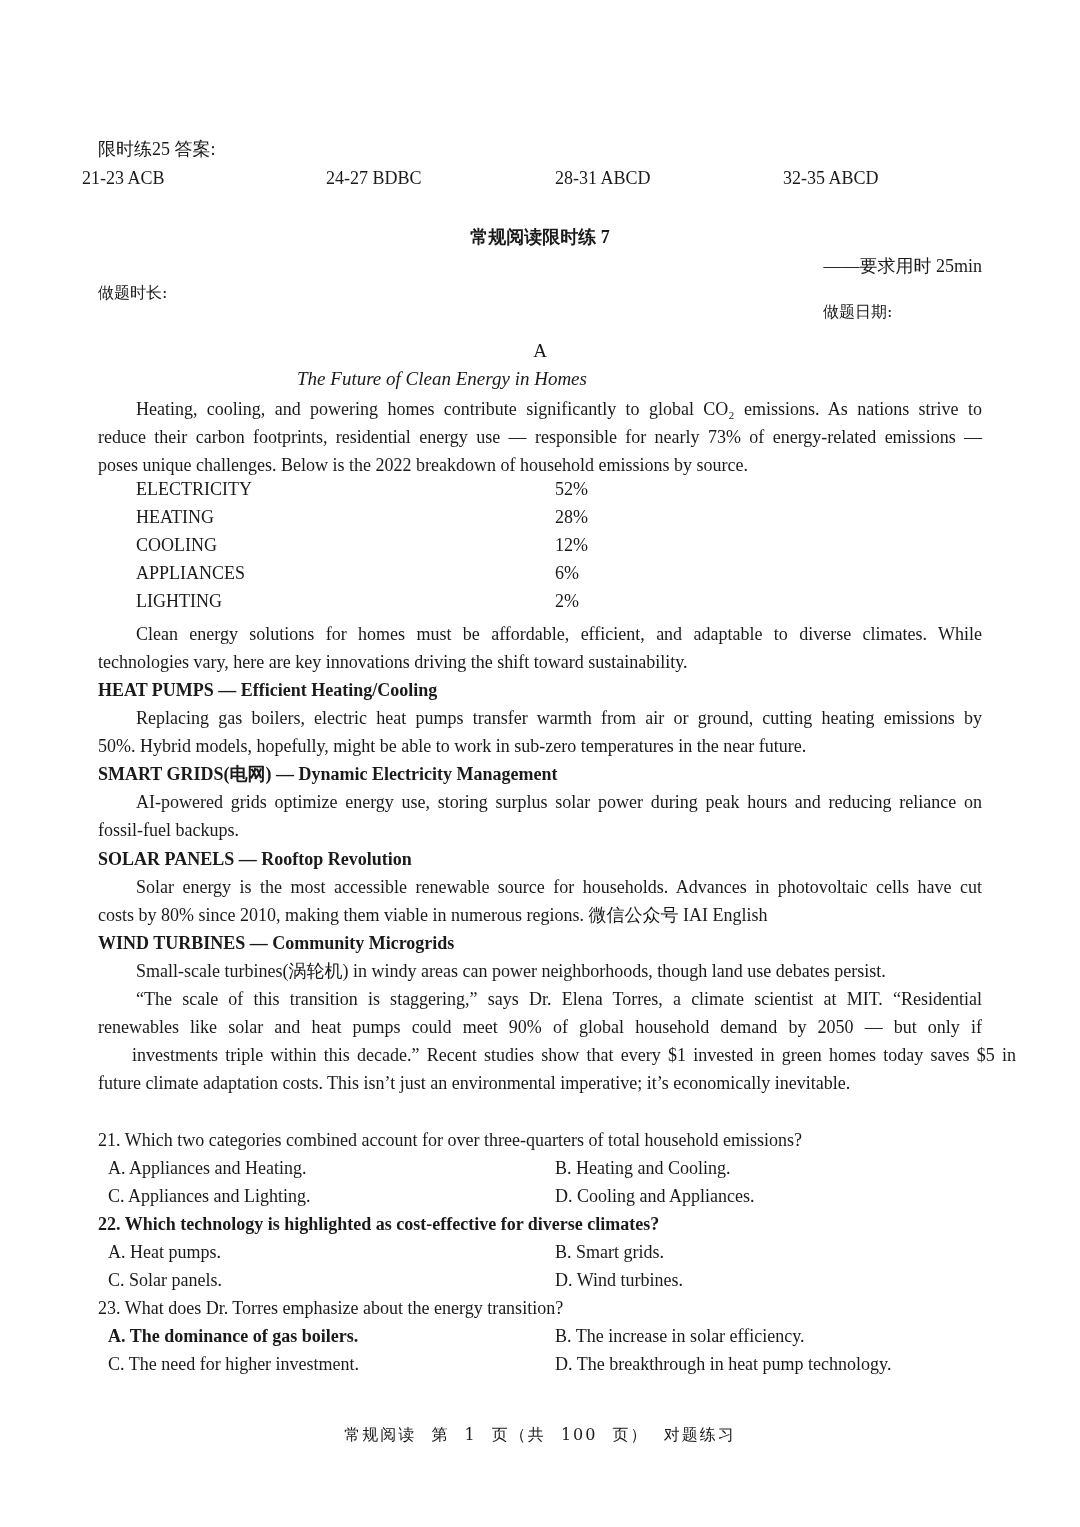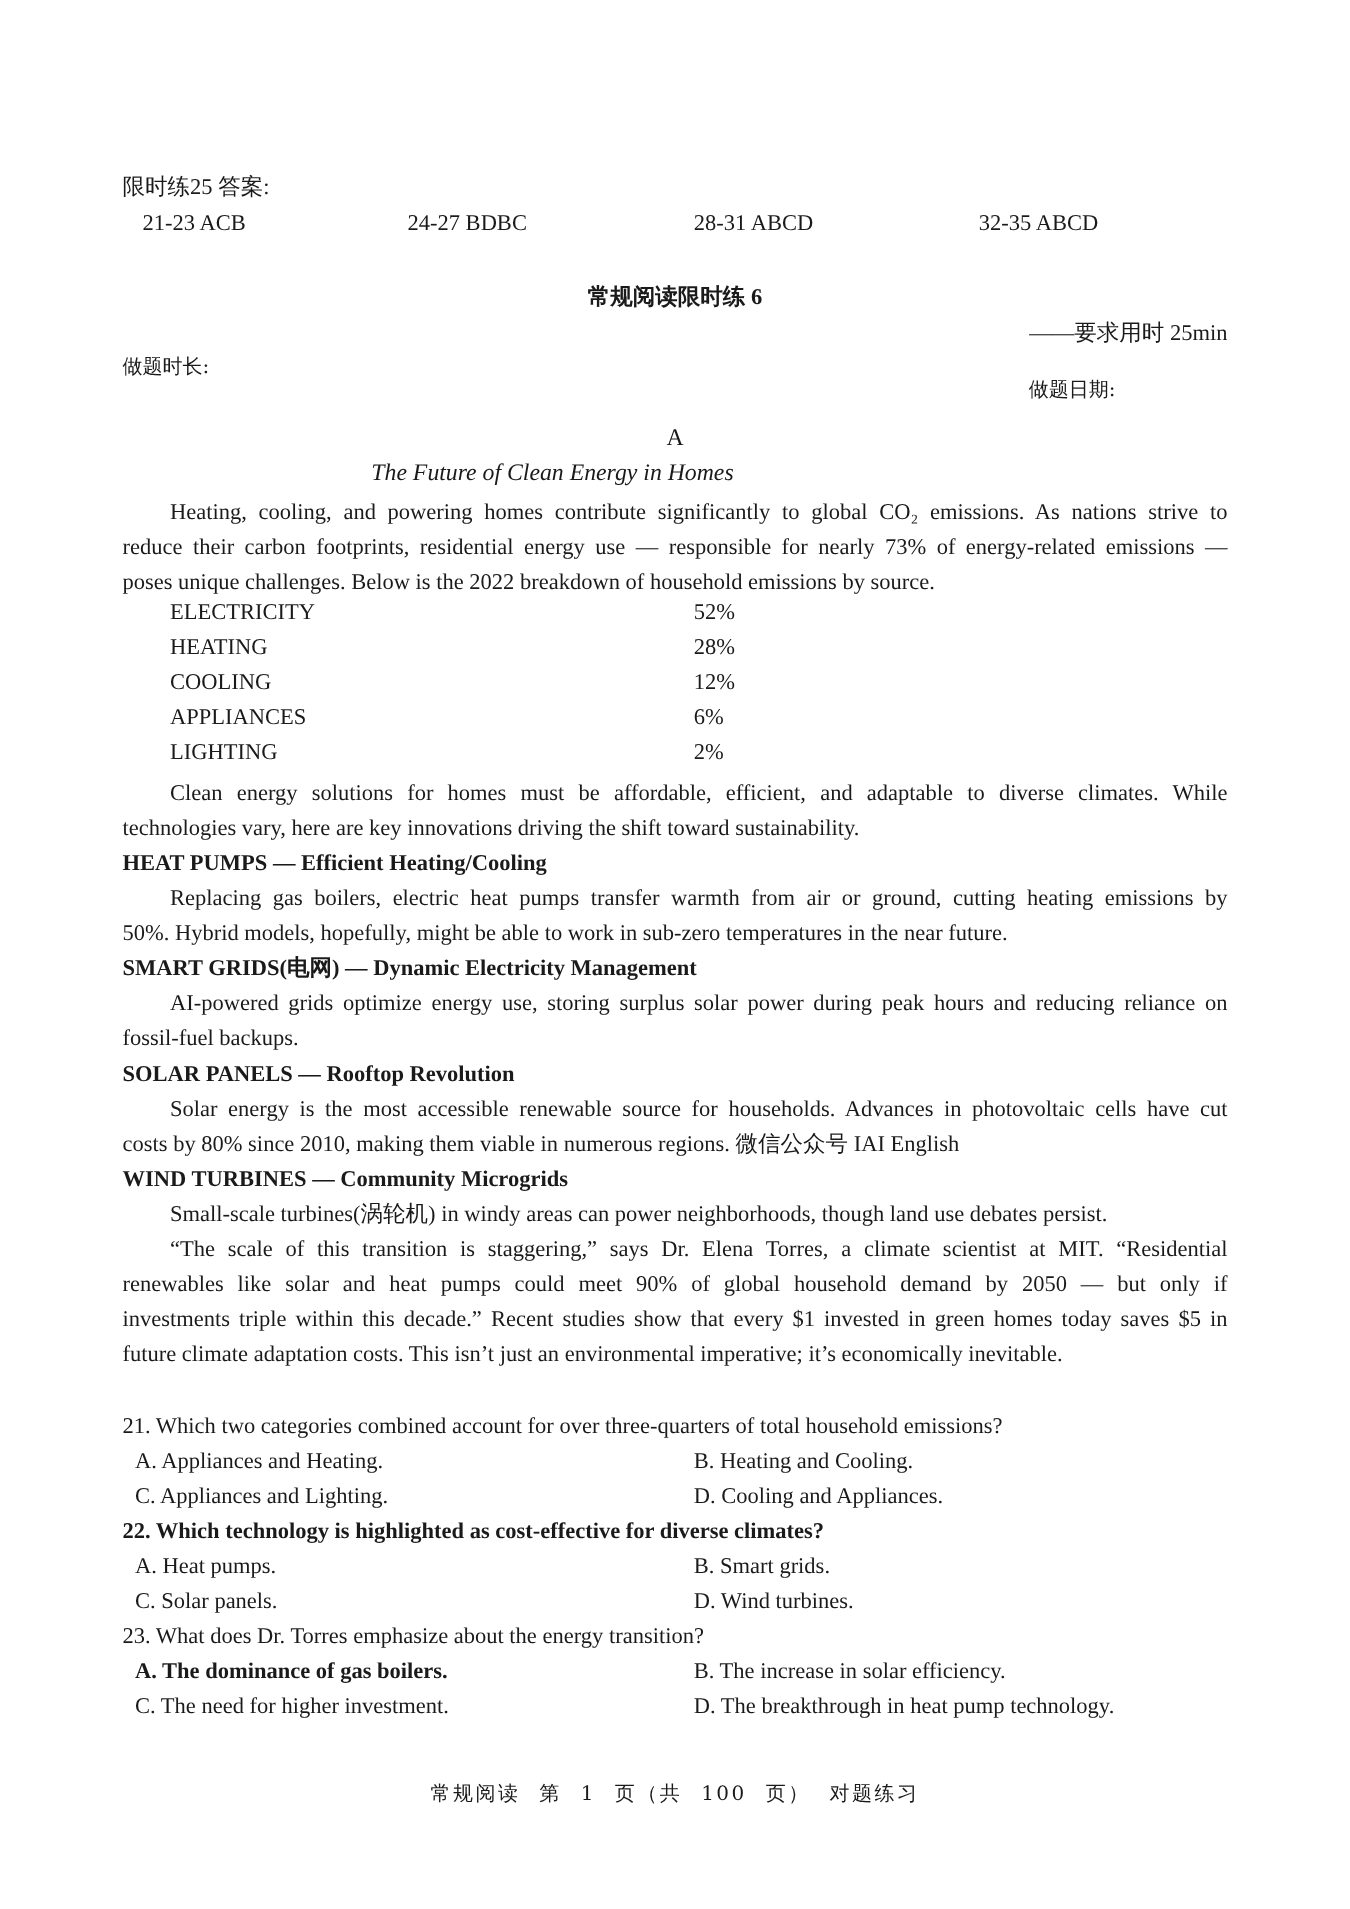--- a/index.html
+++ b/index.html
@@ -20,26 +20,26 @@
   .opt { position: absolute; white-space: nowrap; line-height: 28px; }
   .optL { left: 108px; }
   .optR { left: 555px; }
   .footer { position: absolute; top: 1425px; left: 0; width: 1080px; text-align: center; font-size: 16px; letter-spacing: 2px; }
   .footer span { margin: 0 4px; }
 </style>
 </head>
 <body>
 
 <div class="abs" style="left:98px; top:137px; font-size:18px;">限时练25 答案:</div>
-<div class="ans" style="left:114px;">21-23 ACB</div>
+<div class="ans" style="left:82px;">21-23 ACB</div>
 <div class="ans" style="left:326px;">24-27 BDBC</div>
 <div class="ans" style="left:555px;">28-31 ABCD</div>
 <div class="ans" style="left:783px;">32-35 ABCD</div>
 
-<div class="abs bold" style="left:0; width:1080px; text-align:center; top:225px; font-size:18px;">常规阅读限时练 6</div>
+<div class="abs bold" style="left:0; width:1080px; text-align:center; top:225px; font-size:18px;">常规阅读限时练 7</div>
 <div class="abs" style="right:98px; top:254px; font-size:18px;">——要求用时 25min</div>
 <div class="abs cn" style="left:98px; top:283px; font-size:16px;">做题时长:</div>
 <div class="abs cn" style="left:823px; top:283px; font-size:16px;margin-top:19px;">做题日期:</div>
 
 <div class="abs" style="left:0; width:1080px; text-align:center; top:340px; font-size:19px;">A</div>
 <div class="abs" style="left:0; width:884px; text-align:center; top:368px; font-size:19px; font-style:italic;">The Future of Clean Energy in Homes</div>
 
 <div class="line just indent" style="top:395px;">Heating, cooling, and powering homes contribute significantly to global CO₂ emissions. As nations strive to</div>
 <div class="line just" style="top:423px;">reduce their carbon footprints, residential energy use — responsible for nearly 73% of energy-related emissions —</div>
 <div class="line" style="top:451px;">poses unique challenges. Below is the 2022 breakdown of household emissions by source.</div>
@@ -70,21 +70,21 @@
 
 <div class="line bold" style="top:845px;">SOLAR PANELS — Rooftop Revolution</div>
 <div class="line just indent" style="top:873px;">Solar energy is the most accessible renewable source for households. Advances in photovoltaic cells have cut</div>
 <div class="line" style="top:901px;">costs by 80% since 2010, making them viable in numerous regions.  微信公众号 IAI English</div>
 
 <div class="line bold" style="top:929px;">WIND TURBINES — Community Microgrids</div>
 <div class="line indent" style="top:957px;">Small-scale turbines(涡轮机) in windy areas can power neighborhoods, though land use debates persist.</div>
 
 <div class="line just indent" style="top:985px;">“The scale of this transition is staggering,” says Dr. Elena Torres, a climate scientist at MIT. “Residential</div>
 <div class="line just" style="top:1013px;">renewables like solar and heat pumps could meet 90% of global household demand by 2050 — but only if</div>
-<div class="line just" style="top:1041px;">investments triple within this decade.” Recent studies show that every $1 invested in green homes today saves $5 in</div>
+<div class="line just" style="top:1041px;margin-left:34px;">investments triple within this decade.” Recent studies show that every $1 invested in green homes today saves $5 in</div>
 <div class="line" style="top:1069px;">future climate adaptation costs. This isn’t just an environmental imperative; it’s economically inevitable.</div>
 
 <div>
   <div class="line" style="top:1126px;">21. Which two categories combined account for over three-quarters of total household emissions?</div>
   <div class="opt optL" style="top:1154px;">A. Appliances and Heating.</div>
   <div class="opt optR" style="top:1154px;">B. Heating and Cooling.</div>
   <div class="opt optL" style="top:1182px;">C. Appliances and Lighting.</div>
   <div class="opt optR" style="top:1182px;">D. Cooling and Appliances.</div>
 </div>
 <div>

